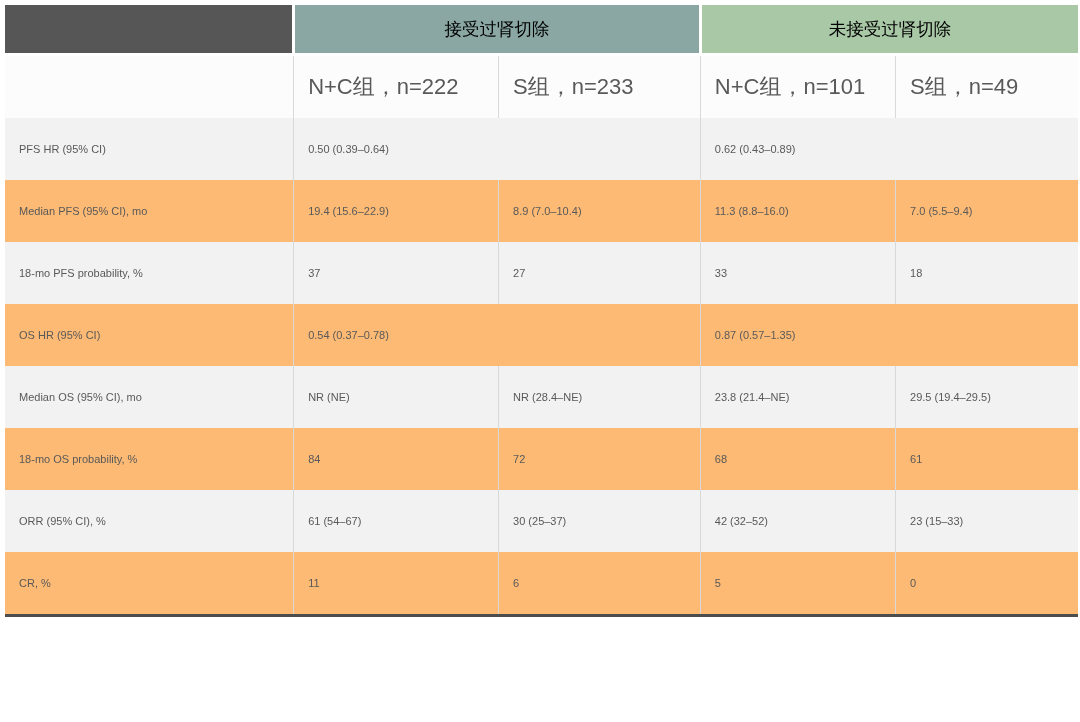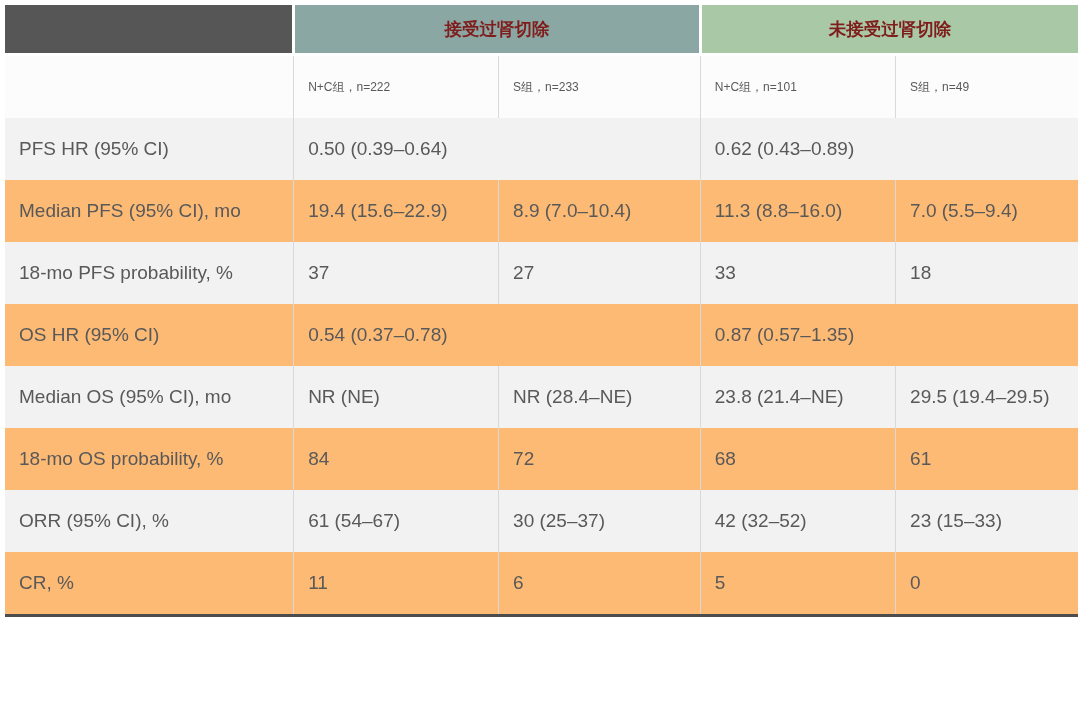--- a/index.html
+++ b/index.html
@@ -25,46 +25,46 @@
   col.c1 { width: 26.9%; }
   col.c2 { width: 19.1%; }
   col.c3 { width: 18.8%; }
   col.c4 { width: 18.2%; }
   col.c5 { width: 17.0%; }
 
   
   tr.group-row th {
     height: 48px;
     font-size: 17.5px;
-    font-weight: bold;
-    color: #7f1d1d;
+    font-weight: normal;
+    color: #000000;
     text-align: center;
     vertical-align: middle;
     border-bottom: 3px solid #ffffff;
     padding: 0;
   }
   th.corner { background: #565656; }
   th.grp-teal  { background: #8aa7a3; border-left: 3px solid #ffffff; }
   th.grp-green { background: #a9c8a6; border-left: 3px solid #ffffff; margin-top: 46px; }
 
   
   tr.subhead-row td {
     height: 62px;
     background: #fcfcfc;
-    font-size: 12px;
+    font-size: 22px;
     color: #595959;
     vertical-align: middle;
     padding: 0 8px 0 14px;
   }
   tr.subhead-row td.val { border-left: 1px solid #d9d9d9; }
 
   
   tr.data-row td {
     height: 62px;
-    font-size: 19px;
+    font-size: 11px;
     color: #595959;
     vertical-align: middle;
     padding: 0 10px 0 14px;
     line-height: 1.35;
   }
   tr.data-row td.val { border-left: 1px solid #d9d9d9; }
   tr.odd  td { background: #f2f2f2; }
   tr.even td { background: #fdba74; }
   tr.data-row td.rowlabel { padding-right: 14px; }
 </style>

